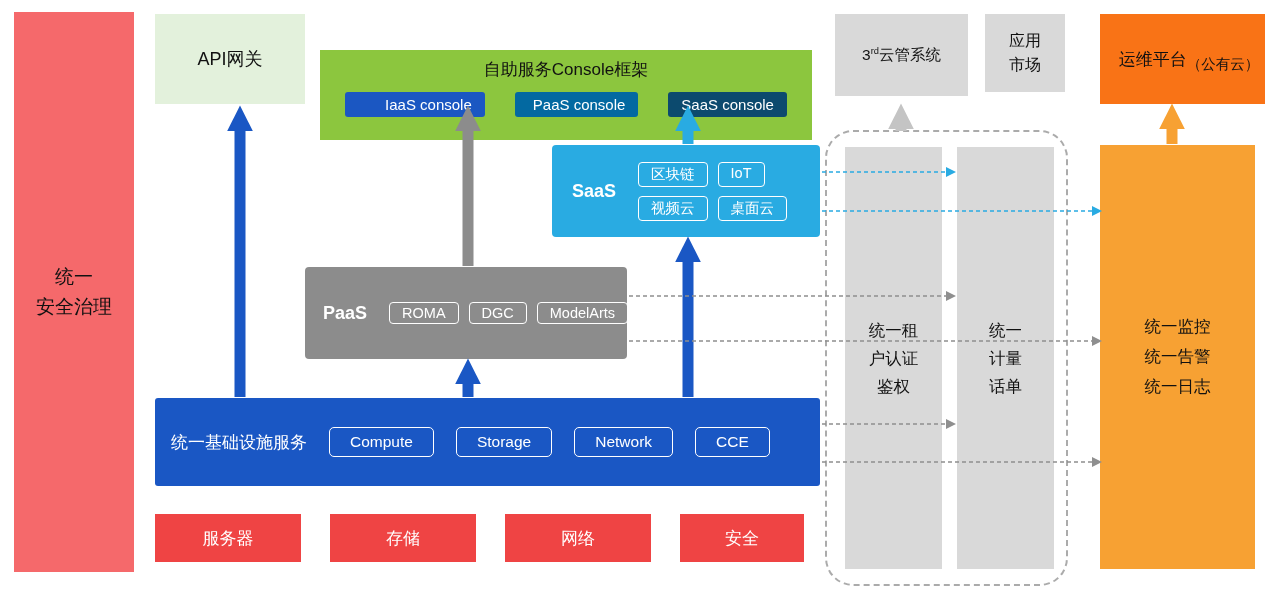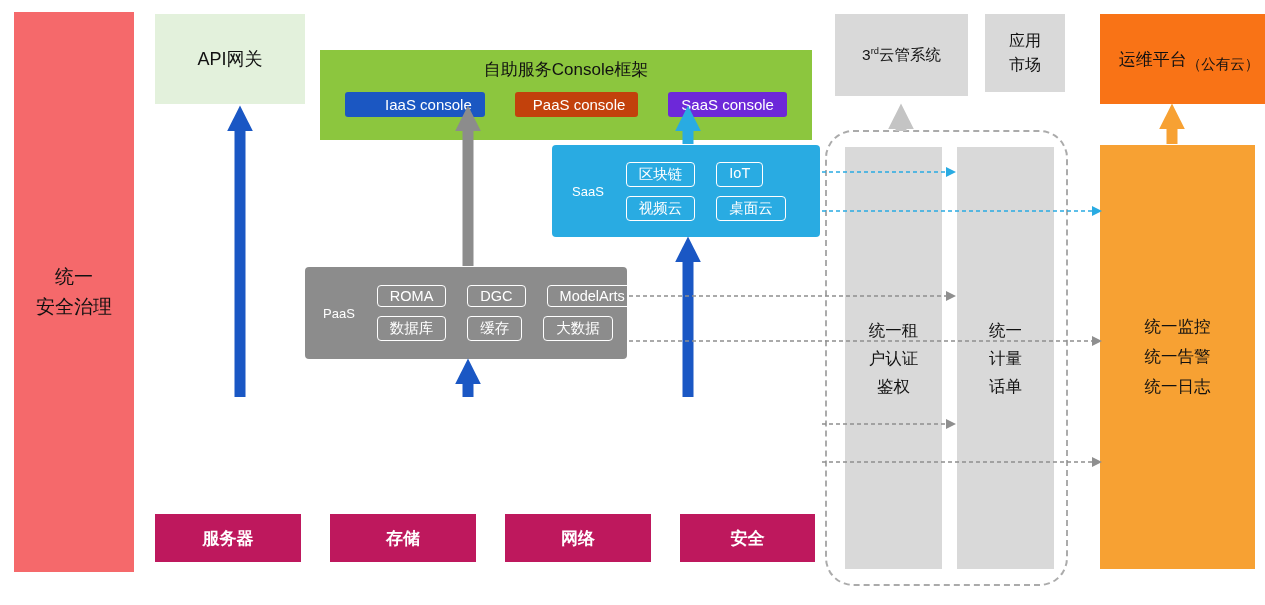--- a/index.html
+++ b/index.html
@@ -43,22 +43,22 @@
     padding-top: 8px; text-align: center;
     font-size: 17px; font-weight: 500;
   }
   .console-btn-row {
     display: flex; justify-content: center; gap: 30px; margin-top: 11px;
   }
   .console-btn {
     color: #fff; font-size: 15px; padding: 4px 13px; border-radius: 3px;
   }
   .btn-iaas { background: #1B57C2; padding-left: 40px; }
-  .btn-paas { background: #c2410c; padding-left: 18px; }
-  .btn-saas { background: #6d28d9; }
+  .btn-paas { background: #0369a1; padding-left: 18px; }
+  .btn-saas { background: #0c4a6e; }
 
   .third-box {
     left: 835px; top: 14px; width: 133px; height: 82px;
     background: #D9D9D9; color: #111; font-size: 15.5px; font-weight: 500;
   }
   .third-box sup { font-size: 0.6em; }
   .market-box {
     left: 985px; top: 14px; width: 80px; height: 78px;
     background: #D9D9D9; color: #111; font-size: 16px; font-weight: 500; line-height: 1.5;
   }
@@ -74,47 +74,47 @@
   .saas-box {
     left: 552px; top: 145px; width: 268px; height: 92px;
     background: #29ABE2; color: #fff; border-radius: 4px;
     display: flex; align-items: center; padding-left: 20px;
   }
   .paas-box {
     left: 305px; top: 267px; width: 322px; height: 92px;
     background: #8C8C8C; color: #fff; border-radius: 4px;
     display: flex; align-items: center; padding-left: 18px;
   }
-  .stack-label { font-size: 13px; font-weight: 400; text-align: center; }
+  .stack-label { font-size: 18px; font-weight: 700; text-align: center; }
   .chip-rows { display: flex; flex-direction: column; gap: 9px; margin-left: 22px; }
-  .chip-row { display: flex; gap: 21px; }
+  .chip-row { display: flex; gap: 10px; }
   .chip {
     border: 1.5px solid #fff; border-radius: 4px;
     padding: 2px 12px; font-size: 14.5px; color: #fff; white-space: nowrap;
   }
 
   .infra-box {
     left: 155px; top: 398px; width: 665px; height: 88px;
     background: #1A57C4; color: #fff; border-radius: 3px;
     display: flex; align-items: center; padding-left: 16px; gap: 22px;
   }
   .infra-label { font-size: 17px; font-weight: 500; white-space: nowrap; }
   .infra-chip {
     border: 1.5px solid #fff; border-radius: 5px;
     padding: 5px 20px; font-size: 15.5px; color: #fff; white-space: nowrap;
   }
 
   .hw-box {
     top: 514px; width: 146px; height: 48px;
-    background: #be185d; color: #fff; font-size: 17px; font-weight: 700;
+    background: #ef4444; color: #fff; font-size: 17px; font-weight: 400;
   }
   .hw-1 { left: 155px; }
   .hw-2 { left: 330px; }
   .hw-3 { left: 505px; }
-  .hw-4 { left: 680px; width: 135px; }
+  .hw-4 { left: 680px; width: 124px; }
 
   
   .dashed-group {
     left: 825px; top: 130px; width: 243px; height: 456px;
     border: 2px dashed #ABABAB; border-radius: 28px;
   }
   .auth-bar {
     left: 845px; top: 147px; width: 97px; height: 422px;
     background: #D9D9D9; color: #111;
     font-size: 16.5px; font-weight: 500; line-height: 1.7;
@@ -188,28 +188,30 @@
   </div>
 
   <div class="abs paas-box">
     <span class="stack-label">PaaS</span>
     <div class="chip-rows">
       <div class="chip-row">
         <span class="chip">ROMA</span>
         <span class="chip">DGC</span>
         <span class="chip">ModelArts</span>
       </div>
-      <div class="chip-row">
-        <span class="chip">数据库</span>
-        <span class="chip">缓存</span>
-        <span class="chip">大数据</span>
-      </div>
     </div>
   </div>
 
+  <div class="abs infra-box">
+    <span class="infra-label">统一基础设施服务</span>
+    <span class="infra-chip">Compute</span>
+    <span class="infra-chip">Storage</span>
+    <span class="infra-chip">Network</span>
+    <span class="infra-chip">CCE</span>
+  </div>
 
   <div class="abs center hw-box hw-1">
     <span>服务器</span>
   </div>
   <div class="abs center hw-box hw-2">
     <span>存储</span>
   </div>
   <div class="abs center hw-box hw-3">
     <span>网络</span>
   </div>

